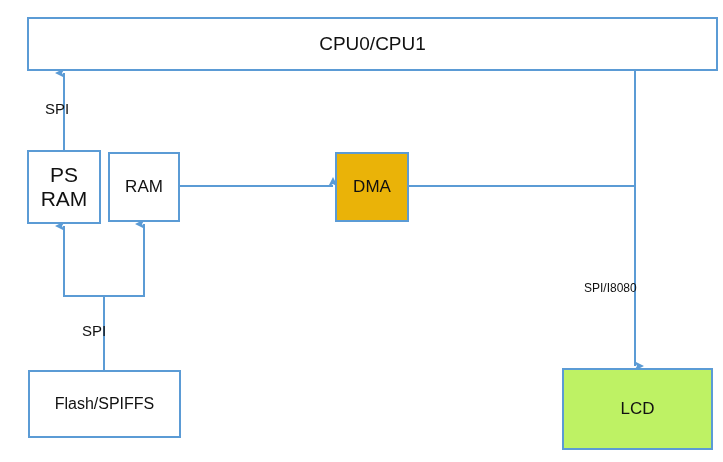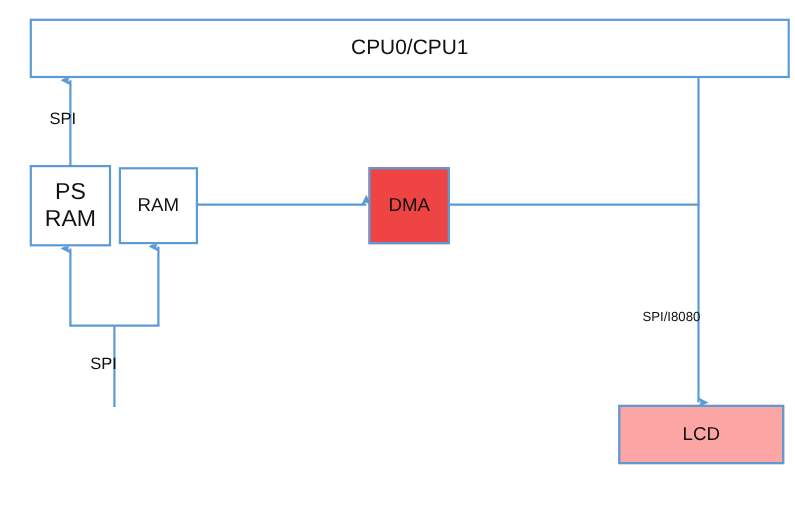--- a/index.html
+++ b/index.html
@@ -89,26 +89,29 @@
 
   <div class="node-box" id="node-psram" style="left: 16px; top: 150px; width: 74px; height: 74px; border: 2px solid rgb(91, 155, 213); background: rgb(255, 255, 255); color: rgb(17, 17, 17); font-size: 21px;">
     <span class="node-label">PS
 RAM</span>
   </div>
 
   <div class="node-box" id="node-ram" style="left: 97px; top: 152px; width: 72px; height: 70px; border: 2px solid rgb(91, 155, 213); background: rgb(255, 255, 255); color: rgb(17, 17, 17); font-size: 17px;">
     <span class="node-label">RAM</span>
   </div>
 
-  <div class="node-box" id="node-dma" style="left: 324px; top: 152px; width: 74px; height: 70px; border: 2px solid rgb(91, 155, 213); background: #ef4444; color: rgb(17, 17, 17); font-size: 17px;">
+  <div class="node-box" id="node-dma" style="left: 324px; top: 152px; width: 74px; height: 70px; border: 2px solid rgb(91, 155, 213); background: #eab308; color: rgb(17, 17, 17); font-size: 17px;">
     <span class="node-label">DMA</span>
   </div>
 
+  <div class="node-box" id="node-flash" style="left: 17px; top: 370px; width: 153px; height: 68px; border: 2px solid rgb(91, 155, 213); background: rgb(255, 255, 255); color: rgb(17, 17, 17); font-size: 16px;">
+    <span class="node-label">Flash/SPIFFS</span>
+  </div>
 
-  <div class="node-box" id="node-lcd" style="left: 551px; top: 368px; width: 151px; height: 54px; border: 2px solid rgb(91, 155, 213); background: #fca5a5; color: rgb(17, 17, 17); font-size: 17px;">
+  <div class="node-box" id="node-lcd" style="left: 551px; top: 368px; width: 151px; height: 82px; border: 2px solid rgb(91, 155, 213); background: #bef264; color: rgb(17, 17, 17); font-size: 17px;">
     <span class="node-label">LCD</span>
   </div>
 
   <div class="edge-label" id="label-spi-psram-cpu" style="left: 34px; top: 100px; font-size: 15px; color: rgb(17, 17, 17);">SPI</div>
 
   <div class="edge-label" id="label-spi-flash-rams" style="left: 71px; top: 322px; font-size: 15px; color: rgb(17, 17, 17);">SPI</div>
 
   <div class="edge-label" id="label-spi-i8080-lcd" style="left: 573px; top: 281px; font-size: 12px; color: rgb(17, 17, 17);">SPI/I8080</div>
 
 </div>

